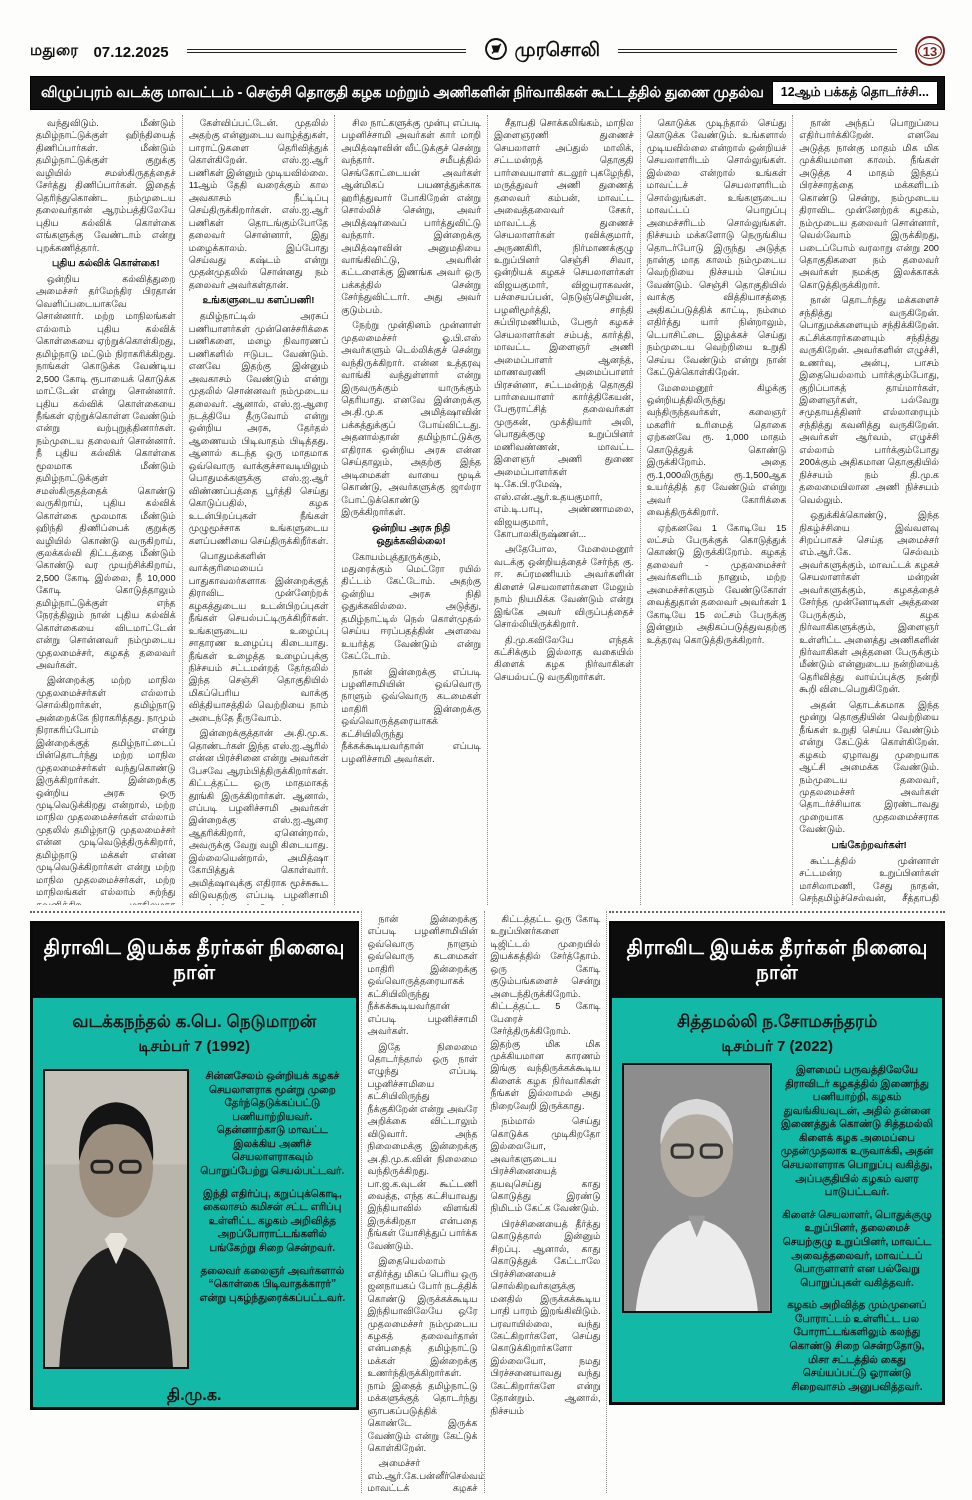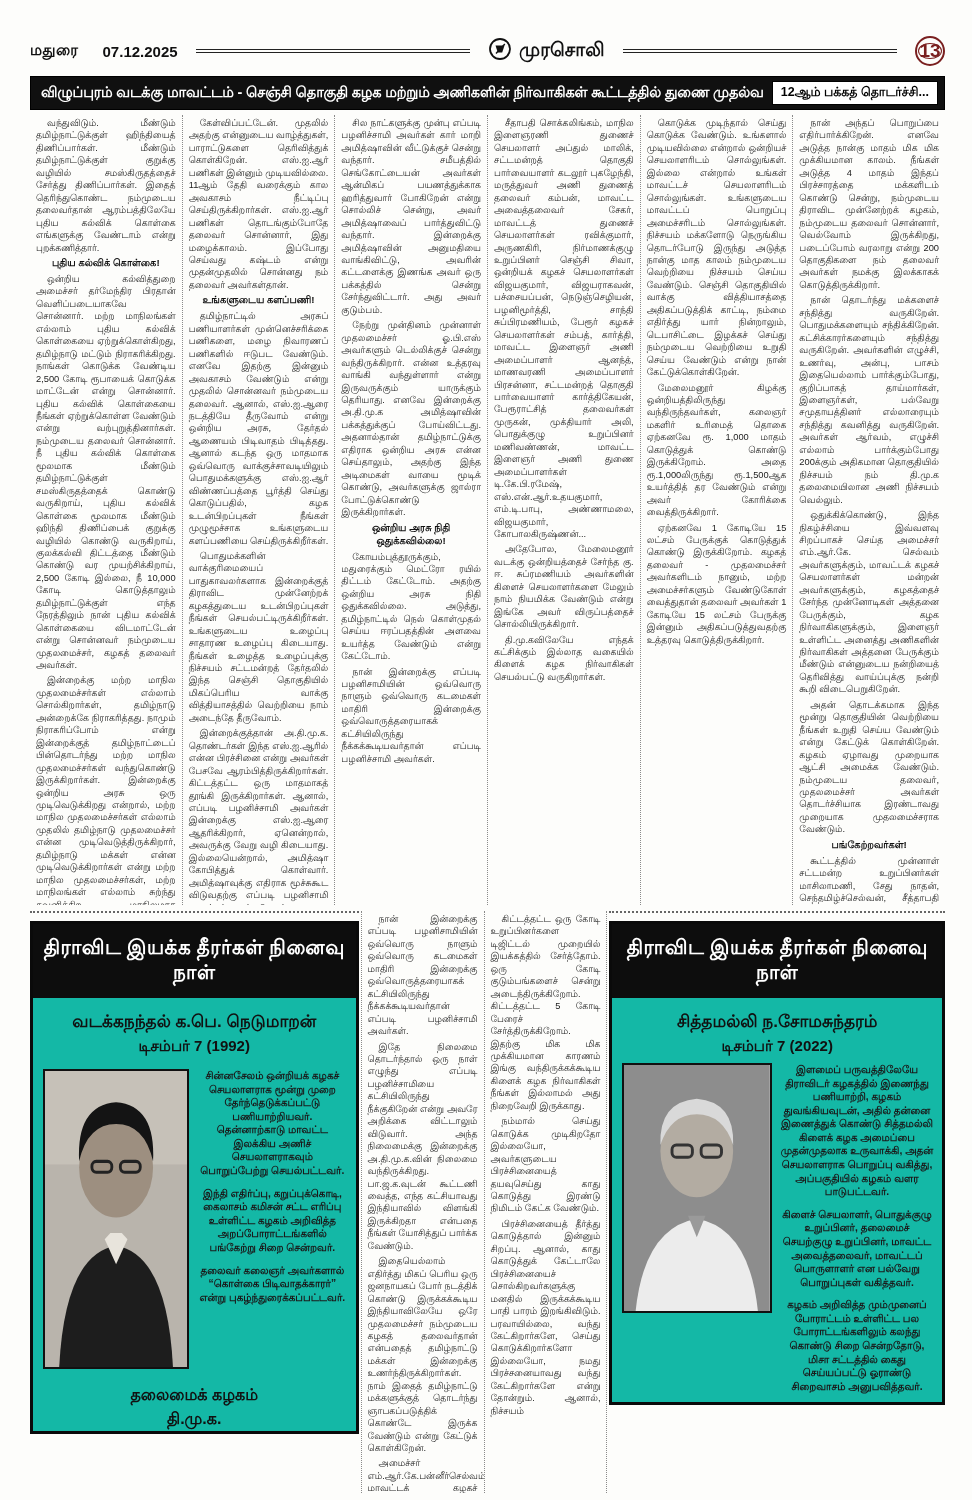--- a/index.html
+++ b/index.html
@@ -6,28 +6,28 @@
   html,body { background:#e9e7e2; }
   body { font-family:"Liberation Sans", sans-serif; }
   .page {
     position:relative; width:972px; height:1500px; margin:0 auto;
     background:#fdfdfb; color:#111; overflow:hidden;
     padding:34px 27px 10px 30px;
   }
   
   .masthead { display:flex; align-items:center; height:34px; gap:10px; }
   .mast-city { font-weight:bold; font-size:15px; letter-spacing:.5px; }
-  .mast-date { font-weight:bold; font-size:15px; margin-left:14px; }
+  .mast-date { font-weight:bold; font-size:15px; margin-left:5px; }
   .mast-rule { flex:1; height:4px; border-top:1.5px solid #222; border-bottom:1.5px solid #222; margin:0 8px; }
   .mast-logo { display:flex; align-items:center; gap:7px; font-size:19px; font-weight:bold; }
   .pagenum-outer { width:30px; height:30px; border:2px solid #7a2020; border-radius:50%;
     display:flex; align-items:center; justify-content:center; }
   .pagenum-inner { width:24px; height:16px; border:1px solid #7a2020; border-radius:50%;
     display:flex; align-items:center; justify-content:center;
-    font-weight:bold; font-size:19px; color:#7a2020; }
+    font-weight:bold; font-size:13px; color:#7a2020; }
   
   .headline-bar {
     margin-top:8px; background:#101010; color:#fff; height:34px;
     display:flex; align-items:center; padding:0 6px 0 10px; gap:8px;
     border:1px solid #000;
   }
   .headline-text {
     flex:1; font-weight:bold; font-size:14.5px; white-space:nowrap; overflow:hidden;
     letter-spacing:-0.2px;
   }
@@ -168,21 +168,20 @@
               <path d="M42 108 L50 124 L58 108 L54 104 L46 104 Z" fill="#e8e4dc"></path>
             </svg>
           </div>
           <div class="memorial-text">
               <p>சின்னசேலம் ஒன்றியக் கழகச் செயலாளராக மூன்று முறை தேர்ந்தெடுக்கப்பட்டு பணியாற்றியவர். தென்னாற்காடு மாவட்ட இலக்கிய அணிச் செயலாளராகவும் பொறுப்பேற்று செயல்பட்டவர்.</p>
               <p>இந்தி எதிர்ப்பு, கறுப்புக்கொடி, கைலாசம் கமிசன் சட்ட எரிப்பு உள்ளிட்ட கழகம் அறிவித்த அறப்போராட்டங்களில் பங்கேற்று சிறை சென்றவர்.</p>
               <p>தலைவர் கலைஞர் அவர்களால் “கொள்கை பிடிவாதக்காரர்” என்று புகழ்ந்துரைக்கப்பட்டவர்.</p>
             </div>
         </div>
         <div class="memorial-footer">
-          <div>தலைமைக் கழகம்</div>
           <div>தி.மு.க.</div>
         </div>
       </div>
     </div>
 
     <div class="mid-cols">
       <div class="mid-col">
           <div class="para">நான் இன்றைக்கு எப்படி பழனிசாமியின் ஒவ்வொரு நாளும் ஒவ்வொரு கடமைகள் மாதிரி இன்றைக்கு ஒவ்வொருத்தரையாகக் கட்சியிலிருந்து நீக்கக்கூடியவர்தான் எப்படி பழனிச்சாமி அவர்கள்.</div>
           <div class="para">இதே நிலைமை தொடர்ந்தால் ஒரு நாள் எழுந்து எப்படி பழனிச்சாமியை கட்சியிலிருந்து நீக்குகிறேன் என்று அவரே அறிக்கை விட்டாலும் விடுவார். அந்த நிலைமைக்கு இன்றைக்கு அ.தி.மு.க.வின் நிலைமை வந்திருக்கிறது. பா.ஜ.க.வுடன் கூட்டணி வைத்த, எந்த கட்சியாவது இந்தியாவில் விளங்கி இருக்கிறதா என்பதை நீங்கள் யோசித்துப் பார்க்க வேண்டும்.</div>
           <div class="para">இதையெல்லாம் எதிர்த்து மிகப் பெரிய ஒரு ஜனநாயகப் போர் நடத்திக் கொண்டு இருக்கக்கூடிய இந்தியாவிலேயே ஒரே முதலமைச்சர் நம்முடைய கழகத் தலைவர்தான் என்பதைத் தமிழ்நாட்டு மக்கள் இன்றைக்கு உணர்ந்திருக்கிறார்கள். நாம் இதைத் தமிழ்நாட்டு மக்களுக்குத் தொடர்ந்து ஞாபகப்படுத்திக் கொண்டே இருக்க வேண்டும் என்று கேட்டுக் கொள்கிறேன்.</div>

